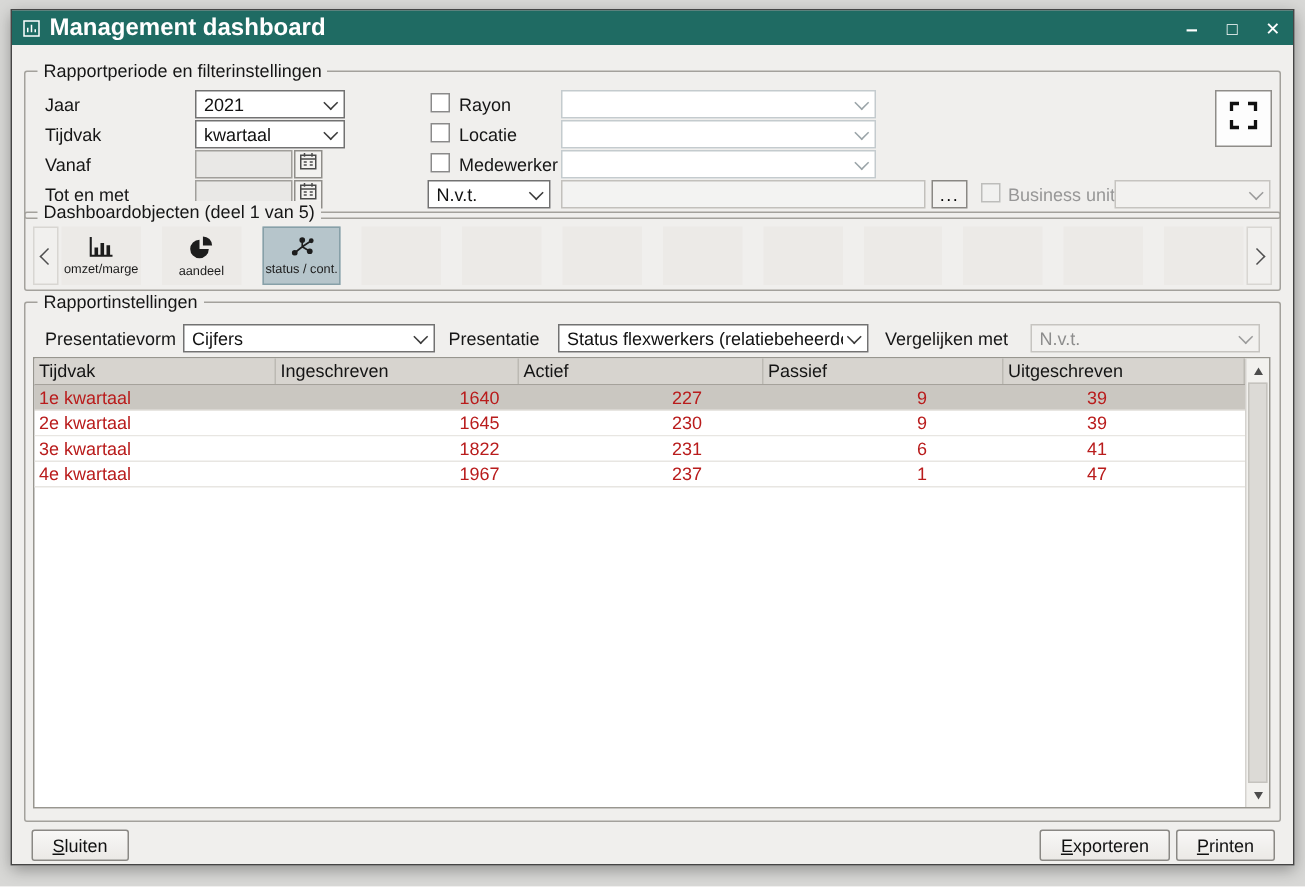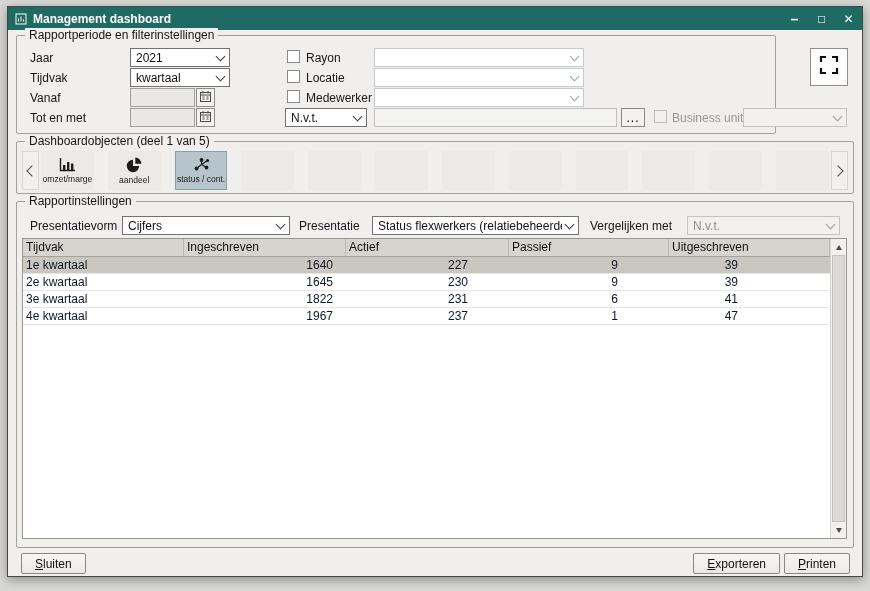--- a/index.html
+++ b/index.html
@@ -3,21 +3,21 @@
 <meta charset="utf-8">
 <style>
   html,body{margin:0;padding:0;}
   body{width:870px;height:591px;overflow:hidden;font-family:"Liberation Sans",sans-serif;}
   .desktop{position:relative;width:870px;height:591px;background:#d8d8d6;}
   .window{position:absolute;left:7px;top:6px;width:856px;height:571px;background:#f0efed;
           border:1px solid #454545;box-sizing:border-box;box-shadow:0 3px 10px rgba(0,0,0,.35);}
   
   .titlebar{position:absolute;left:0;top:0;right:0;height:23px;background:#1f6b63;display:flex;align-items:center;}
   .title-icon{margin:0 6px 0 7px;display:flex;align-items:center;}
-  .title-text{color:#ffffff;font-size:12px;font-weight:bold;}
+  .title-text{color:#ffffff;font-size:16px;font-weight:bold;}
   .win-controls{margin-left:auto;display:flex;height:100%;}
   .win-btn{width:27px;height:100%;display:flex;align-items:center;justify-content:center;
            color:#ffffff;font-size:12px;cursor:default;}
   .win-btn.min{font-size:14px;font-weight:bold;}
   
   .groupbox{position:absolute;border:1px solid #a3a19c;border-radius:2px;box-sizing:border-box;}
   .group-label{position:absolute;top:-8px;left:8px;background:#f0efed;padding:0 4px;font-size:12px;color:#161616;white-space:nowrap;}
   .lbl{position:absolute;font-size:12px;color:#161616;white-space:nowrap;}
   .lbl.dis{color:#979797;}
   
@@ -58,21 +58,21 @@
   .table{position:absolute;left:5px;top:36px;width:825px;height:301px;box-sizing:border-box;
          border:1px solid #98968f;background:#ffffff;}
   .thead{position:absolute;left:0;top:0;right:16px;height:17px;display:grid;
          grid-template-columns:161px 162px 163px 160px 1fr;background:#d7d4cf;border-bottom:1px solid #a5a29b;}
   .th{font-size:12px;padding:1px 0 0 3px;border-right:1px solid #bcb9b3;color:#141414;
       overflow:hidden;white-space:nowrap;box-sizing:border-box;}
   .tbody{position:absolute;left:0;top:18px;right:16px;bottom:0;overflow:hidden;}
   .tr{display:grid;grid-template-columns:161px 162px 163px 160px 1fr;height:17px;
       border-bottom:1px solid #e8e6e2;background:#ffffff;box-sizing:border-box;}
   .tr.selected{background:#cac7c1;}
-  .td{font-size:12px;padding-top:1px;white-space:nowrap;overflow:hidden;color:#0f172a;}
+  .td{font-size:12px;padding-top:1px;white-space:nowrap;overflow:hidden;color:#b91c1c;}
   .td.col0{padding-left:3px;}
   .td.col1{text-align:right;padding-right:13px;}
   .td.col2{text-align:right;padding-right:41px;}
   .td.col3{text-align:right;padding-right:51px;}
   .td.col4{text-align:right;padding-right:92px;}
   .vscroll{position:absolute;right:0;top:0;bottom:0;width:16px;background:#f2f1ee;border-left:1px solid #d5d3cf;box-sizing:border-box;}
   .sb-btn{position:absolute;left:0;width:15px;height:16px;display:flex;align-items:center;justify-content:center;}
   .sb-up{top:0;}.sb-down{bottom:0;}
   .tri-up{width:0;height:0;border-left:3.5px solid transparent;border-right:3.5px solid transparent;border-bottom:5px solid #4c4c4c;}
   .tri-down{width:0;height:0;border-left:3.5px solid transparent;border-right:3.5px solid transparent;border-top:5px solid #4c4c4c;}
@@ -103,21 +103,21 @@
           </div>
         <div class="win-btn">
             <span>□</span>
           </div>
         <div class="win-btn">
             <span>✕</span>
           </div>
       </div>
     </div>
 
-    <div class="groupbox" style="left:8px;top:28px;width:760px;height:99px;">
+    <div class="groupbox" style="left:8px;top:40px;width:838px;height:99px;">
       <span class="group-label">Rapportperiode en filterinstellingen</span>
 
       <span class="lbl" style="left:13px;top:15px;">Jaar</span>
       <div class="combo" style="left:113px;top:12px;width:100px;align-items:center;">
         <span class="txt">2021</span>
           <span class="chev"></span>
       </div>
 
       <span class="lbl" style="left:13px;top:35px;">Tijdvak</span>
       <div class="combo" style="left:113px;top:32px;width:100px;">

